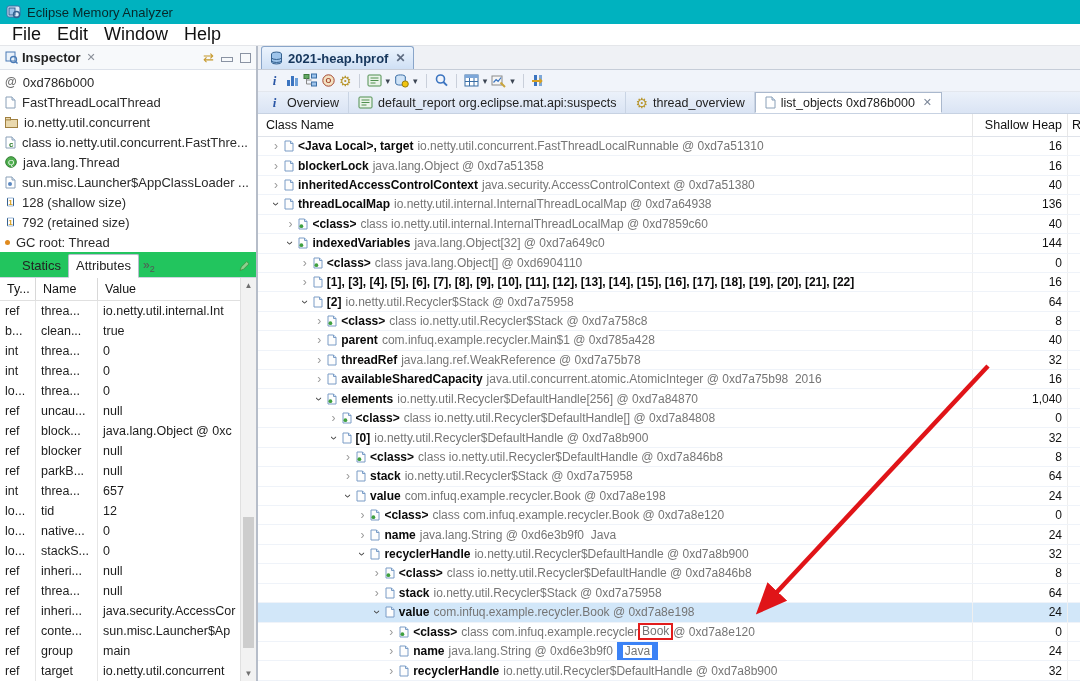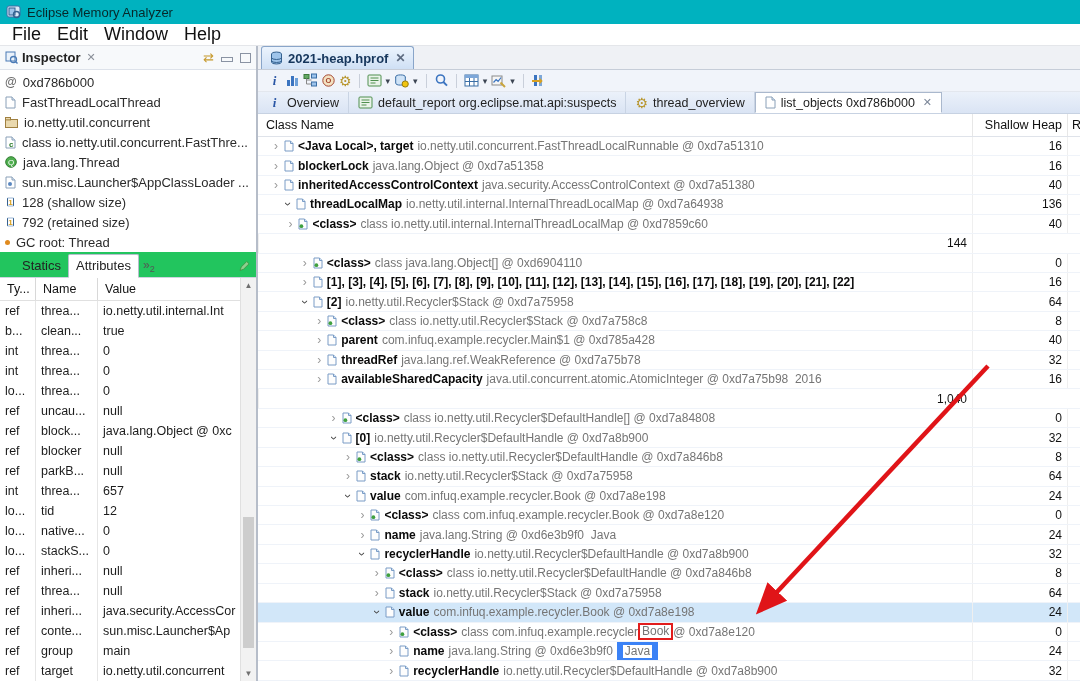--- a/index.html
+++ b/index.html
@@ -507,21 +507,21 @@
                   <path d="M6.5 1 v2.5 h2.5" fill="#cfe0f3" stroke="#7a9cc6"></path>
                 </svg>
               </span>
               <span class="seg-n">inheritedAccessControlContext</span>
               <span class="seg-d">java.security.AccessControlContext @ 0xd7a51380</span>
             </div>
             <div class="cell-heap">40</div>
             <div class="cell-ret"></div>
           </div>
           <div class="t-row">
-            <div class="cell-name" style="padding-left: 23px;">
+            <div class="cell-name" style="padding-left: 11px;">
               <span class="chev e">›</span>
               <span class="icn t-icon">
                 <svg width="10" height="12">
                   <path d="M1 1 h5.5 l2.5 2.5 v7.5 h-8 z" fill="#fdfdfd" stroke="#7a9cc6"></path>
                   <path d="M6.5 1 v2.5 h2.5" fill="#cfe0f3" stroke="#7a9cc6"></path>
                 </svg>
               </span>
               <span class="seg-n">threadLocalMap</span>
               <span class="seg-d">io.netty.util.internal.InternalThreadLocalMap @ 0xd7a64938</span>
             </div>
@@ -538,20 +538,32 @@
                   <circle cx="3.4" cy="8.2" r="1.9" fill="#3fa03f"></circle>
                 </svg>
               </span>
               <span class="seg-n">&lt;class&gt;</span>
               <span class="seg-d">class io.netty.util.internal.InternalThreadLocalMap @ 0xd7859c60</span>
             </div>
             <div class="cell-heap">40</div>
             <div class="cell-ret"></div>
           </div>
           <div class="t-row">
+            <div class="cell-name" style="padding-left: 25.4px;">
+              <span class="chev e">›</span>
+              <span class="icn t-icon">
+                <svg width="10" height="12">
+                  <path d="M1 1 h5.5 l2.5 2.5 v7.5 h-8 z" fill="#fdfdfd" stroke="#7a9cc6"></path>
+                  <path d="M6.5 1 v2.5 h2.5" fill="#cfe0f3" stroke="#7a9cc6"></path>
+                  <circle cx="3.4" cy="8.2" r="1.9" fill="#3fa03f"></circle>
+                </svg>
+              </span>
+              <span class="seg-n">indexedVariables</span>
+              <span class="seg-d">java.lang.Object[32] @ 0xd7a649c0</span>
+            </div>
             <div class="cell-heap">144</div>
             <div class="cell-ret"></div>
           </div>
           <div class="t-row">
             <div class="cell-name" style="padding-left: 39.8px;">
               <span class="chev">›</span>
               <span class="icn t-icon">
                 <svg width="10" height="12">
                   <path d="M1 1 h5.5 l2.5 2.5 v7.5 h-8 z" fill="#fdfdfd" stroke="#7a9cc6"></path>
                   <path d="M6.5 1 v2.5 h2.5" fill="#cfe0f3" stroke="#7a9cc6"></path>
@@ -648,20 +660,32 @@
                   <path d="M6.5 1 v2.5 h2.5" fill="#cfe0f3" stroke="#7a9cc6"></path>
                 </svg>
               </span>
               <span class="seg-n">availableSharedCapacity</span>
               <span class="seg-d">java.util.concurrent.atomic.AtomicInteger @ 0xd7a75b98&nbsp;&nbsp;2016</span>
             </div>
             <div class="cell-heap">16</div>
             <div class="cell-ret"></div>
           </div>
           <div class="t-row">
+            <div class="cell-name" style="padding-left: 54.2px;">
+              <span class="chev e">›</span>
+              <span class="icn t-icon">
+                <svg width="10" height="12">
+                  <path d="M1 1 h5.5 l2.5 2.5 v7.5 h-8 z" fill="#fdfdfd" stroke="#7a9cc6"></path>
+                  <path d="M6.5 1 v2.5 h2.5" fill="#cfe0f3" stroke="#7a9cc6"></path>
+                  <circle cx="3.4" cy="8.2" r="1.9" fill="#3fa03f"></circle>
+                </svg>
+              </span>
+              <span class="seg-n">elements</span>
+              <span class="seg-d">io.netty.util.Recycler$DefaultHandle[256] @ 0xd7a84870</span>
+            </div>
             <div class="cell-heap">1,040</div>
             <div class="cell-ret"></div>
           </div>
           <div class="t-row">
             <div class="cell-name" style="padding-left: 68.6px;">
               <span class="chev">›</span>
               <span class="icn t-icon">
                 <svg width="10" height="12">
                   <path d="M1 1 h5.5 l2.5 2.5 v7.5 h-8 z" fill="#fdfdfd" stroke="#7a9cc6"></path>
                   <path d="M6.5 1 v2.5 h2.5" fill="#cfe0f3" stroke="#7a9cc6"></path>

